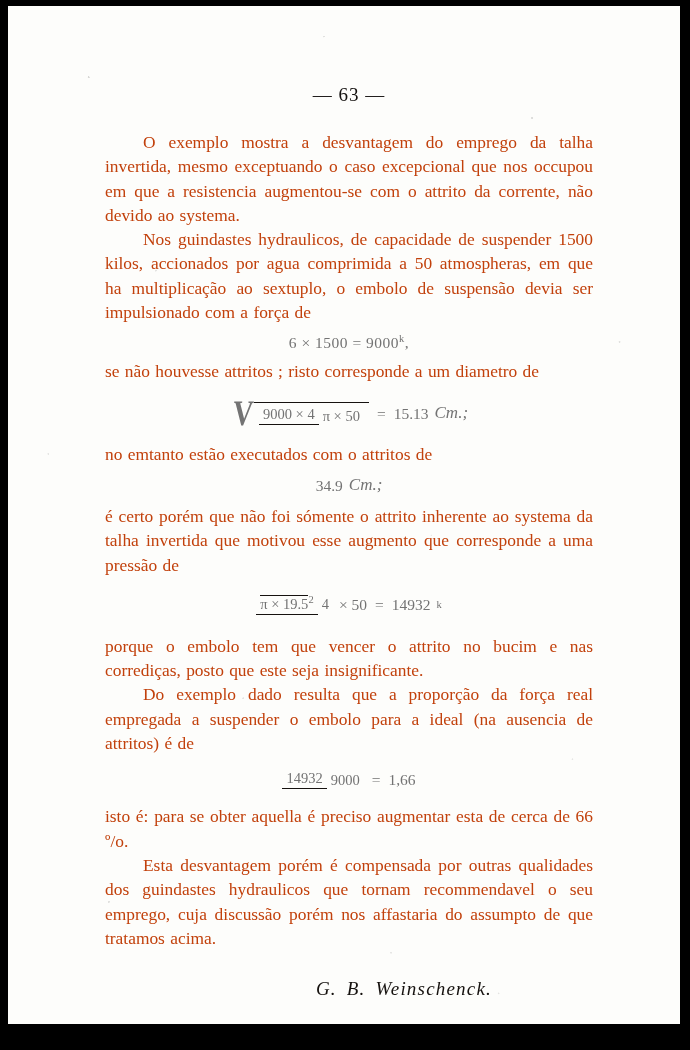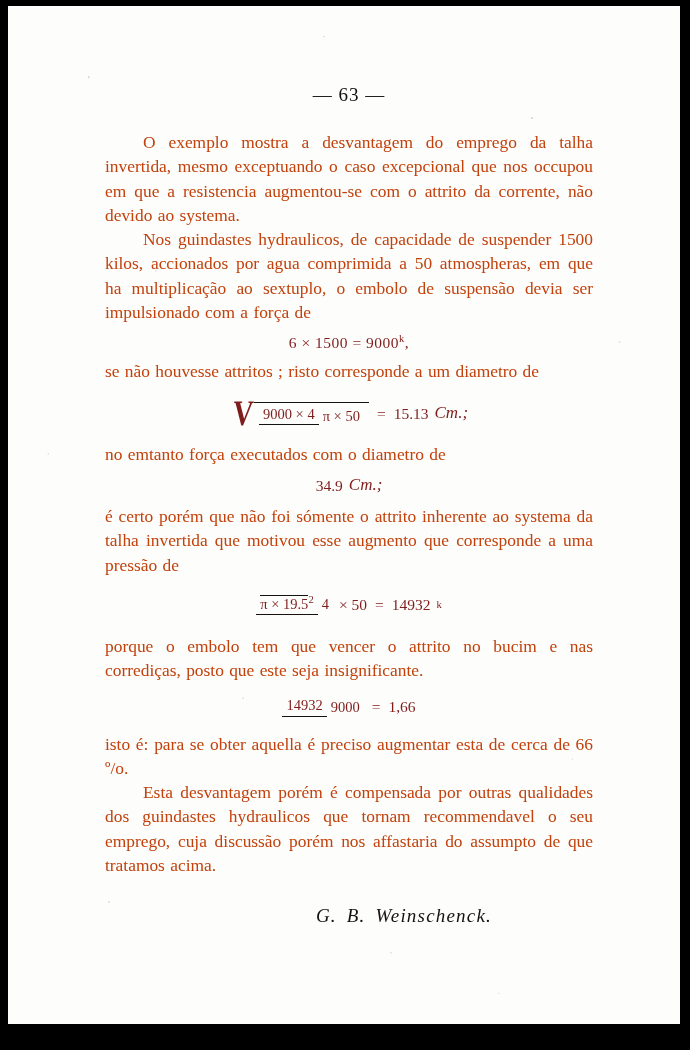--- a/index.html
+++ b/index.html
@@ -69,21 +69,21 @@
     line-height: 24.3px;
     text-align: justify;
     color: #c2410c;
     text-indent: 38px;
     word-spacing: 1px;
   }
   p.para.flush { text-indent: 0; }
 
   .eq {
     text-align: center;
-    color: #7f1d1d;
+    color: #737373;
     font-size: 15.5px;
     line-height: 1.1;
   }
   .eq-simple {
     margin: 9px 0 7px 0;
     letter-spacing: .5px;
   }
   .eq.m-root    { margin: 14px 0 12px 0; }
   .eq.m-dim     { margin: 10px 0 9px 0; }
   .eq.m-press   { margin: 17px 0 19px 0; }
@@ -196,21 +196,21 @@
                 <span class="den">π × 50</span>
               </span>
             </span>
           </span>
           <span class="eqsign">=</span>
           <span>15.13</span>
           <span class="unit">Cm.;</span>
         </span>
       </div>
 
-      <p class="para flush">no emtanto força executados com o diametro de</p>
+      <p class="para flush">no emtanto estão executados com o attritos de</p>
 
       <div class="eq m-dim">
         <span class="mrow">
           <span>34.9</span>
           <span class="unit">Cm.;</span>
         </span>
       </div>
 
       <p class="para flush">é certo porém que não foi sómente o attrito inherente ao systema da talha invertida que motivou esse augmento que corresponde a uma pressão de</p>
 
@@ -222,20 +222,21 @@
           </span>
           <span>× 50</span>
           <span class="eqsign">=</span>
           <span>14932</span>
             <span class="sup-k">k</span>
         </span>
       </div>
 
       <p class="para flush">porque o embolo tem que vencer o attrito no bucim e nas corrediças, posto que este seja insignificante.</p>
 
+      <p class="para">Do exemplo dado resulta que a proporção da força real empregada a suspender o embolo para a ideal (na ausencia de attritos) é de</p>
 
       <div class="eq m-ratio">
         <span class="mrow">
           <span class="frac">
             <span class="num">14932</span>
             <span class="den">9000</span>
           </span>
           <span class="eqsign">=</span>
           <span>1,66</span>
         </span>

